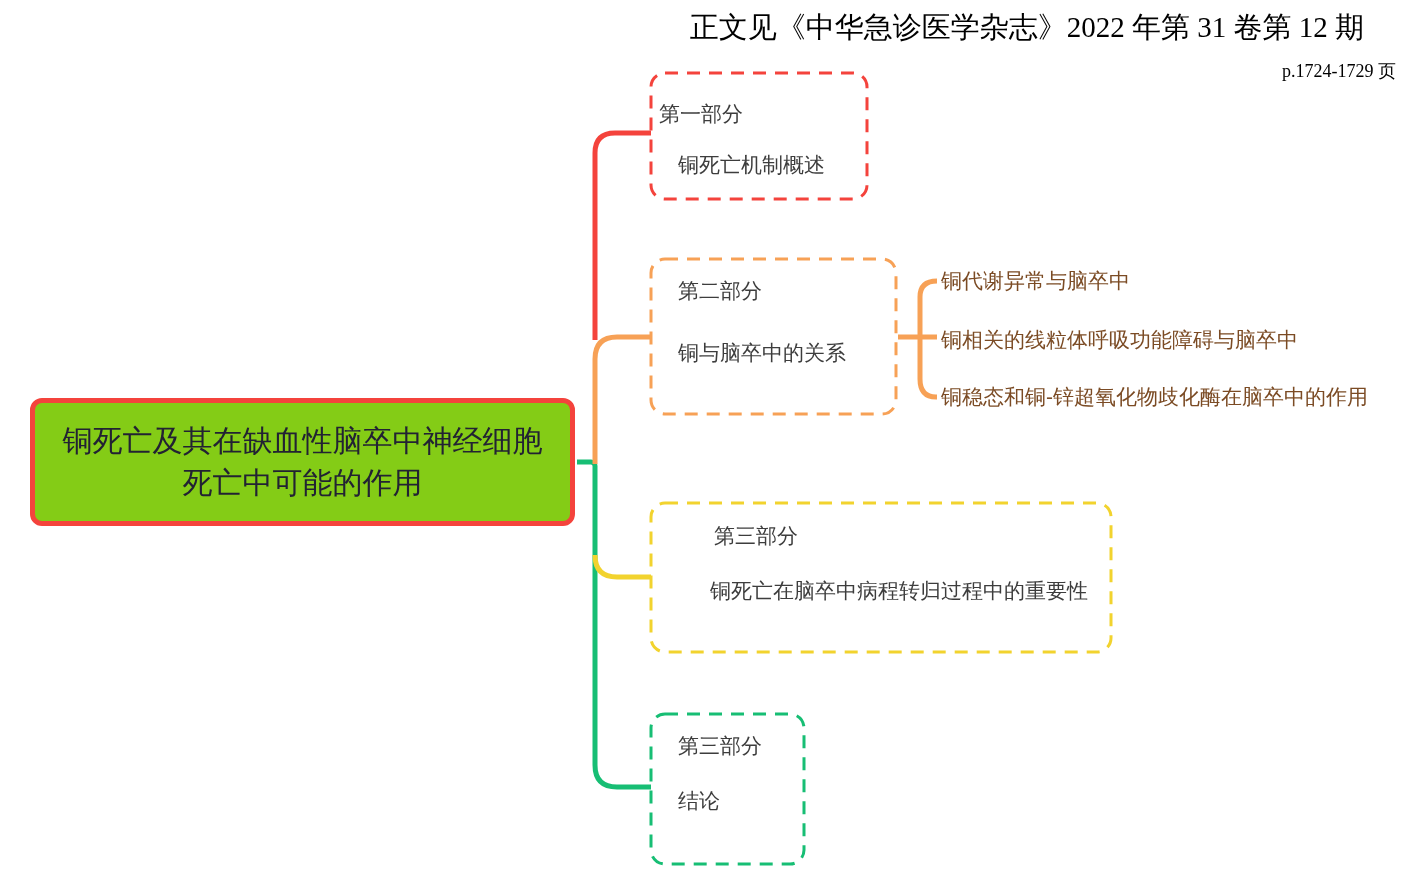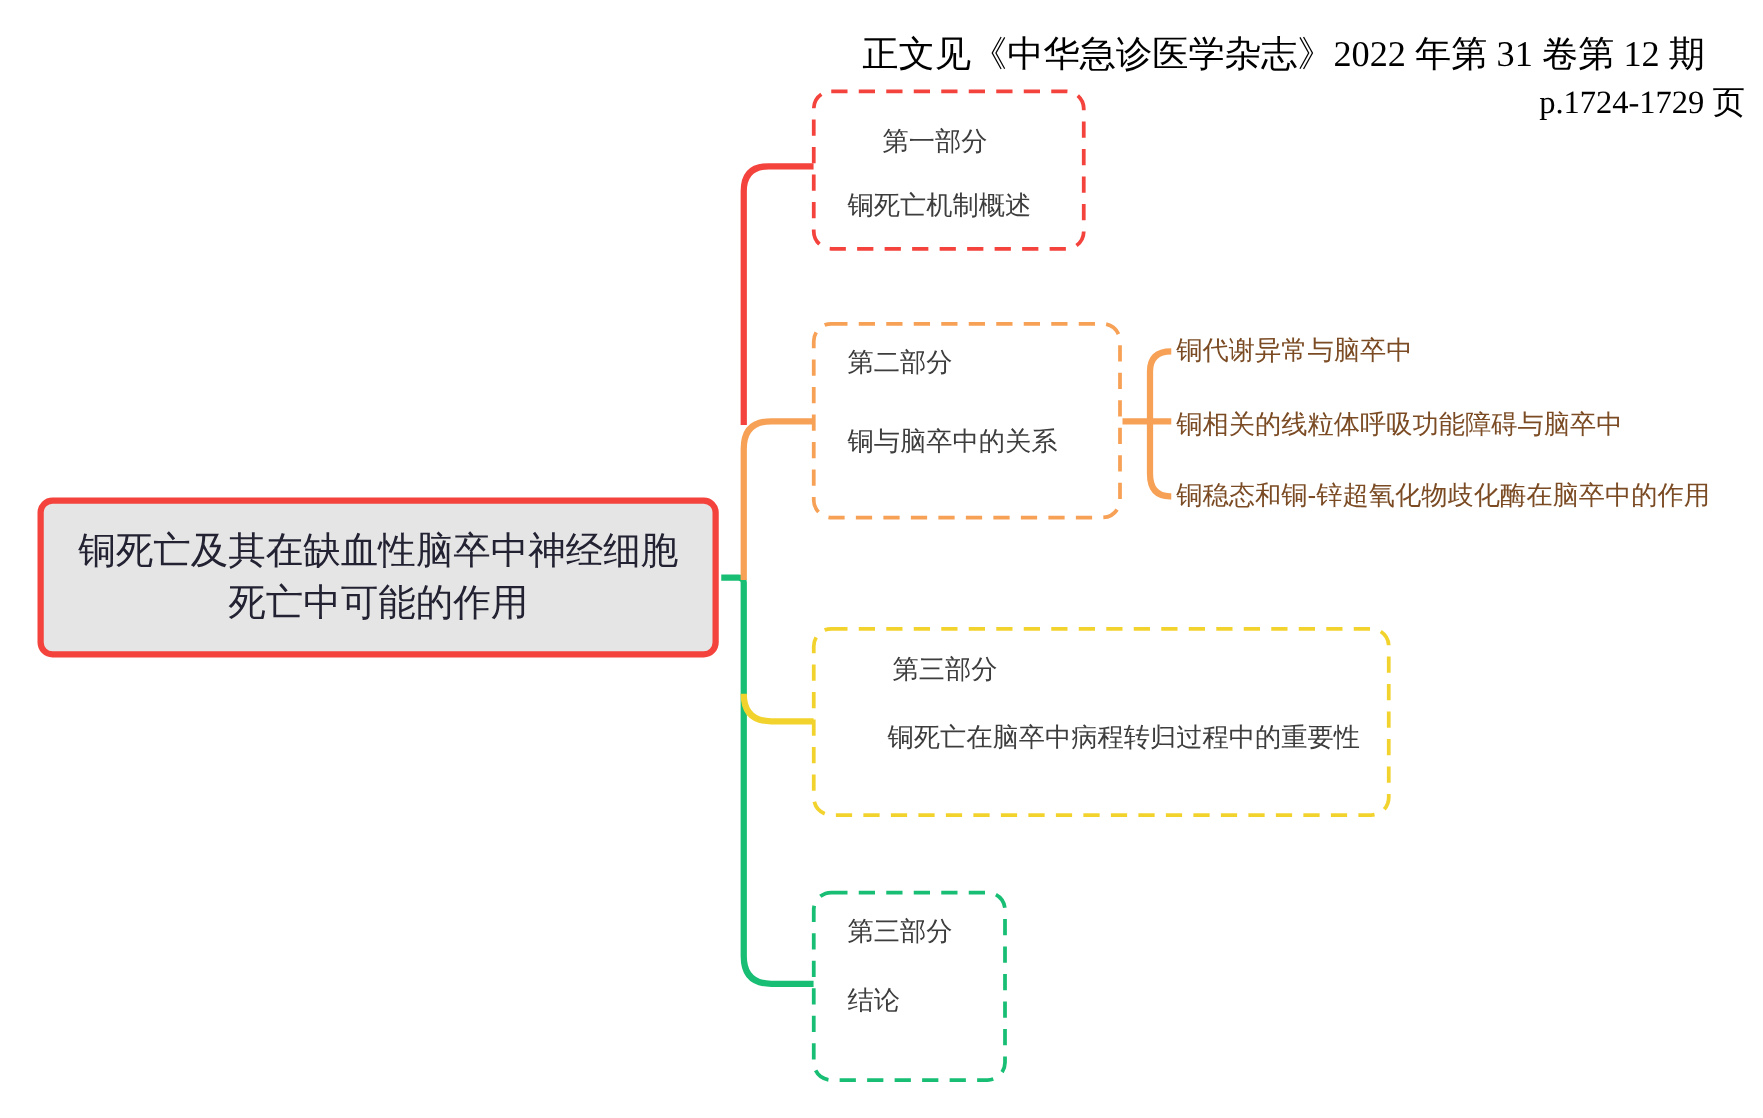--- a/index.html
+++ b/index.html
@@ -15,24 +15,23 @@
     background: #ffffff;
     overflow: hidden;
   }
 
   
   .hdr {
     position: absolute;
     color: #000000;
     font-family: "Liberation Serif", serif;
     white-space: nowrap;
-    margin-top: 16px;
   }
   .hdr1 { top: 8px;  right: 46px; font-size: 29px; }
-  .hdr2 { top: 48px; right: 14px; font-size: 26px; }
+  .hdr2 { top: 59px; right: 14px; font-size: 18px; }
 
   
   #wires {
     position: absolute;
     left: 0; top: 0;
     width: 1410px; height: 894px;
   }
   #wires path {
     fill: none;
     stroke-width: 5;
@@ -97,23 +96,23 @@
 
     <path d="M 898 337 H 937" style="stroke: rgb(247, 161, 86);"></path>
     <path d="M 937 281 Q 920 281 920 297 V 379 Q 920 397 936 397 H 937" style="stroke: rgb(247, 161, 86);"></path>
 
     <rect class="node-outline" x="651" y="73" width="216" height="126" rx="14" style="stroke: rgb(244, 67, 60);"></rect>
     <rect class="node-outline" x="651" y="259" width="245" height="155" rx="14" style="stroke: rgb(247, 161, 86);"></rect>
     <rect class="node-outline" x="651" y="503" width="460" height="149" rx="14" style="stroke: rgb(242, 211, 46);"></rect>
     <rect class="node-outline" x="651" y="714" width="153" height="150" rx="14" style="stroke: rgb(23, 190, 116);"></rect>
   </svg>
 
-  <div class="root-node" style="background-color: #e5e5e5; border-color: rgb(244, 67, 60);">铜死亡及其在缺血性脑卒中神经细胞死亡中可能的作用</div>
+  <div class="root-node" style="background-color: #84cc16; border-color: rgb(244, 67, 60);">铜死亡及其在缺血性脑卒中神经细胞死亡中可能的作用</div>
 
-  <div class="node-line" style="left:706px; top:101px;">第一部分</div>
+  <div class="node-line" style="left:659px; top:101px;">第一部分</div>
   <div class="node-line" style="left:678px; top:152px;">铜死亡机制概述</div>
 
   <div class="node-line" style="left:678px; top:278px;">第二部分</div>
   <div class="node-line" style="left:678px; top:340px;font-family:Liberation Serif, serif;">铜与脑卒中的关系</div>
 
   <div class="sub-item" style="top: 268px; color: rgb(123, 75, 36);">铜代谢异常与脑卒中</div>
   <div class="sub-item" style="top: 384px; color: rgb(123, 75, 36);">铜稳态和铜-锌超氧化物歧化酶在脑卒中的作用</div>
   <div class="sub-item" style="top: 327px; color: rgb(123, 75, 36);">铜相关的线粒体呼吸功能障碍与脑卒中</div>
 
   <div class="node-line" style="left:678px; top:523px;margin-left:36px;">第三部分</div>

